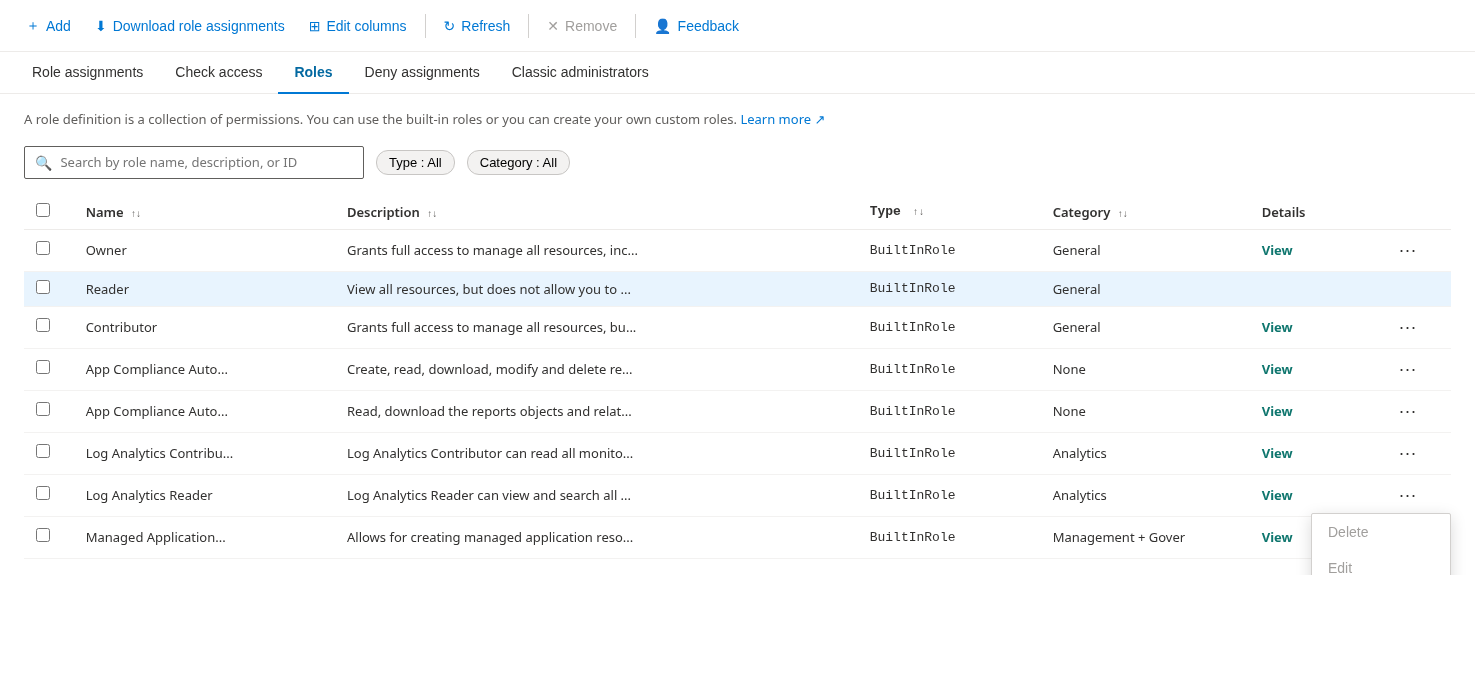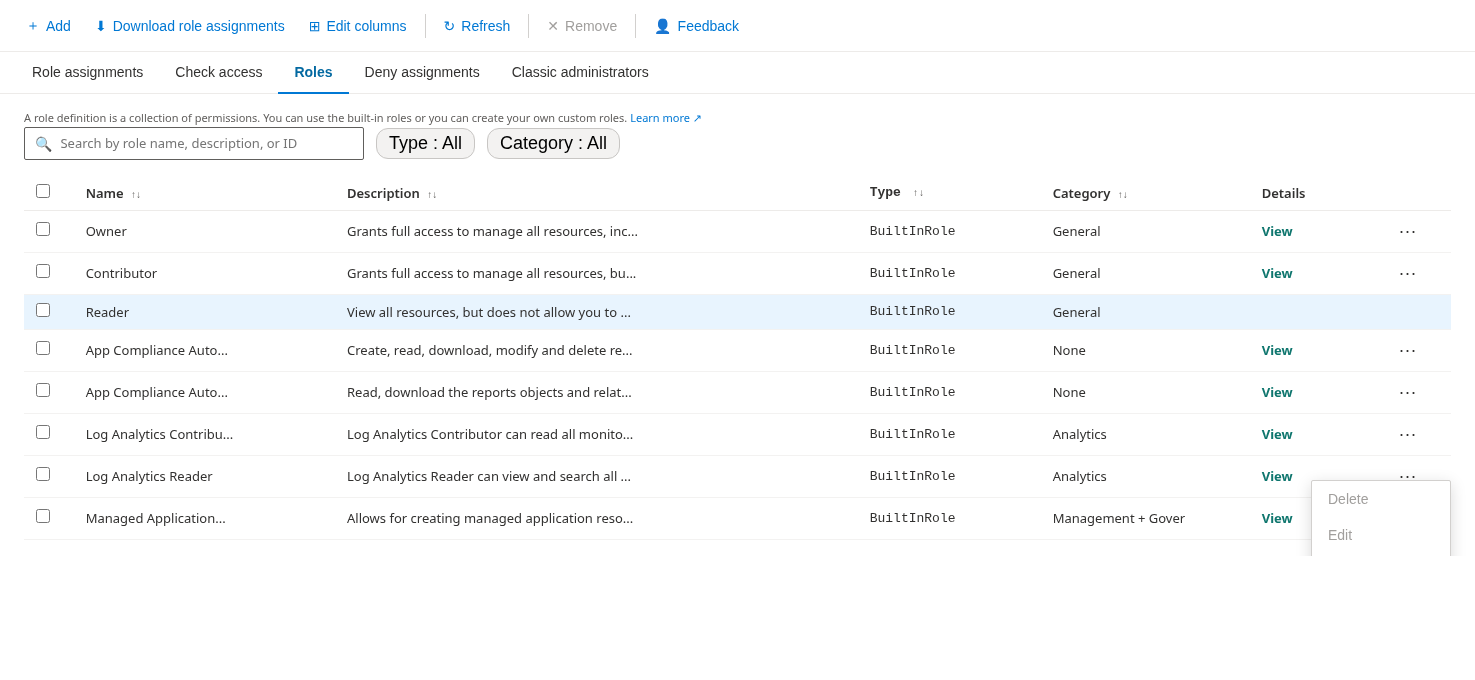--- a/index.html
+++ b/index.html
@@ -35,42 +35,42 @@
       margin-bottom: -1px;
     }
     .tab.active {
       color: #0369a1; border-bottom: 2px solid #0078d4; font-weight: 600;
     }
 
     
     .content { padding: 16px 24px; }
 
     .description-text {
-      font-size: 11px; color: #605e5c; line-height: 1.5;
+      font-size: 13px; color: #605e5c; margin-bottom: 16px; line-height: 1.5;
     }
     .description-text a { color: #0078d4; text-decoration: none; }
 
     
     .filters-row {
       display: flex; align-items: center; gap: 12px; margin-bottom: 16px;
     }
     .search-box {
       display: flex; align-items: center; gap: 8px;
       border: 1px solid #605e5c; border-radius: 2px;
       padding: 6px 10px; width: 340px;
     }
     .search-box input {
       border: none; outline: none; font-size: 13px; color: #323130; width: 100%;
       font-family: inherit;
     }
 
     .filter-chip {
       display: flex; align-items: flex-end; gap: 4px;
       border: 1px solid #c8c6c4; border-radius: 12px;
-      padding: 4px 12px; font-size: 18px; background: #f3f2f1;
+      padding: 4px 12px; font-size: 13px; background: #f3f2f1;
       cursor: pointer;
     }
 
     
     .table-container { width: 100%; overflow: visible; position: relative; }
     table { width: 100%; border-collapse: collapse; }
     thead tr { border-bottom: 1px solid #edebe9; }
     th {
       text-align: left; padding: 8px 12px;
       font-size: 13px; font-weight: 600; color: #323130;
@@ -83,21 +83,21 @@
     .checkbox-cell { width: 32px; }
     .checkbox-cell input[type="checkbox"] { width: 14px; height: 14px; cursor: pointer; }
     .link-blue { color: #0f766e; cursor: pointer; text-decoration: none; font-weight: bold; }
     .dots-btn {
       background: none; border: none; cursor: pointer;
       font-size: 18px; color: #323130; padding: 2px 6px; border-radius: 2px;
     }
 
     
     .context-menu {
-      position: absolute; right: 0; top: 304px;
+      position: absolute; right: 0; top: 318px;
       background: #fff; border: 1px solid #d2d0ce;
       box-shadow: 0 4px 16px rgba(0,0,0,0.15);
       border-radius: 2px; min-width: 140px; z-index: 100;
     }
     .context-menu-item {
       display: block; padding: 10px 16px;
       font-size: 14px; color: #323130; cursor: pointer;
       border: none; background: none; width: 100%; text-align: left;
     }
     .context-menu-item.disabled { color: #a19f9d; cursor: default; }
@@ -219,48 +219,48 @@
       <td class="col-desc" style="max-width:400px;overflow:hidden;text-overflow:ellipsis;white-space:nowrap;">Grants full access to manage all resources, inc...</td>
       <td class="col-type">BuiltInRole</td>
       <td class="col-cat">General</td>
       <td class="col-details">
         <a class="link-blue">View</a>
       </td>
       <td class="col-actions">
         <button class="dots-btn">···</button>
       </td>
     </tr>
+          <tr class="data-row highlighted">
+      <td class="checkbox-cell">
+        <input type="checkbox" style="">
+      </td>
+      <td class="col-name">Reader</td>
+      <td class="col-desc" style="max-width:400px;overflow:hidden;text-overflow:ellipsis;white-space:nowrap;">View all resources, but does not allow you to ...</td>
+      <td class="col-type">BuiltInRole</td>
+      <td class="col-cat">General</td>
+      <td class="col-details">
+        
+      </td>
+      <td class="col-actions">
+        
+      </td>
+    </tr>
           <tr class="data-row">
       <td class="checkbox-cell">
         <input type="checkbox" style="">
       </td>
       <td class="col-name">Contributor</td>
       <td class="col-desc" style="max-width:400px;overflow:hidden;text-overflow:ellipsis;white-space:nowrap;">Grants full access to manage all resources, bu...</td>
       <td class="col-type">BuiltInRole</td>
       <td class="col-cat">General</td>
       <td class="col-details">
         <a class="link-blue">View</a>
       </td>
       <td class="col-actions">
         <button class="dots-btn">···</button>
-      </td>
-    </tr>
-          <tr class="data-row highlighted">
-      <td class="checkbox-cell">
-        <input type="checkbox" style="">
-      </td>
-      <td class="col-name">Reader</td>
-      <td class="col-desc" style="max-width:400px;overflow:hidden;text-overflow:ellipsis;white-space:nowrap;">View all resources, but does not allow you to ...</td>
-      <td class="col-type">BuiltInRole</td>
-      <td class="col-cat">General</td>
-      <td class="col-details">
-        
-      </td>
-      <td class="col-actions">
-        
       </td>
     </tr>
           <tr class="data-row">
       <td class="checkbox-cell">
         <input type="checkbox" style="">
       </td>
       <td class="col-name">App Compliance Auto...</td>
       <td class="col-desc" style="max-width:400px;overflow:hidden;text-overflow:ellipsis;white-space:nowrap;">Create, read, download, modify and delete re...</td>
       <td class="col-type">BuiltInRole</td>
       <td class="col-cat">None</td>

